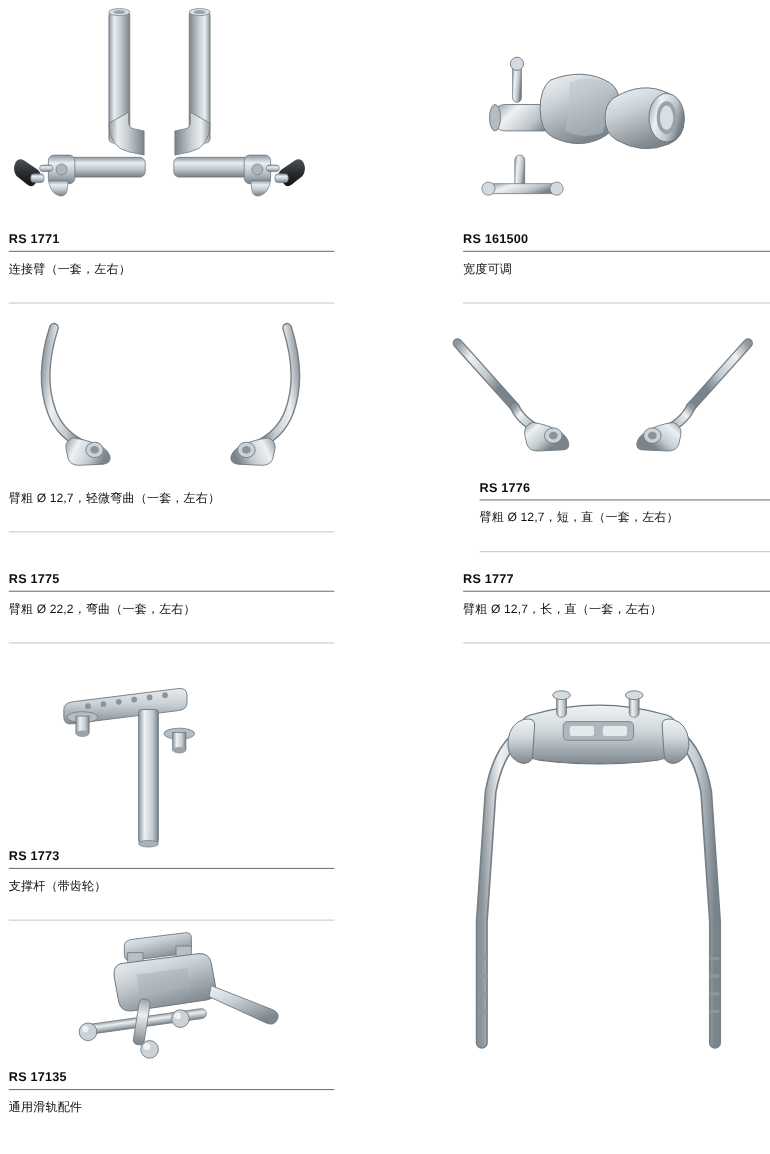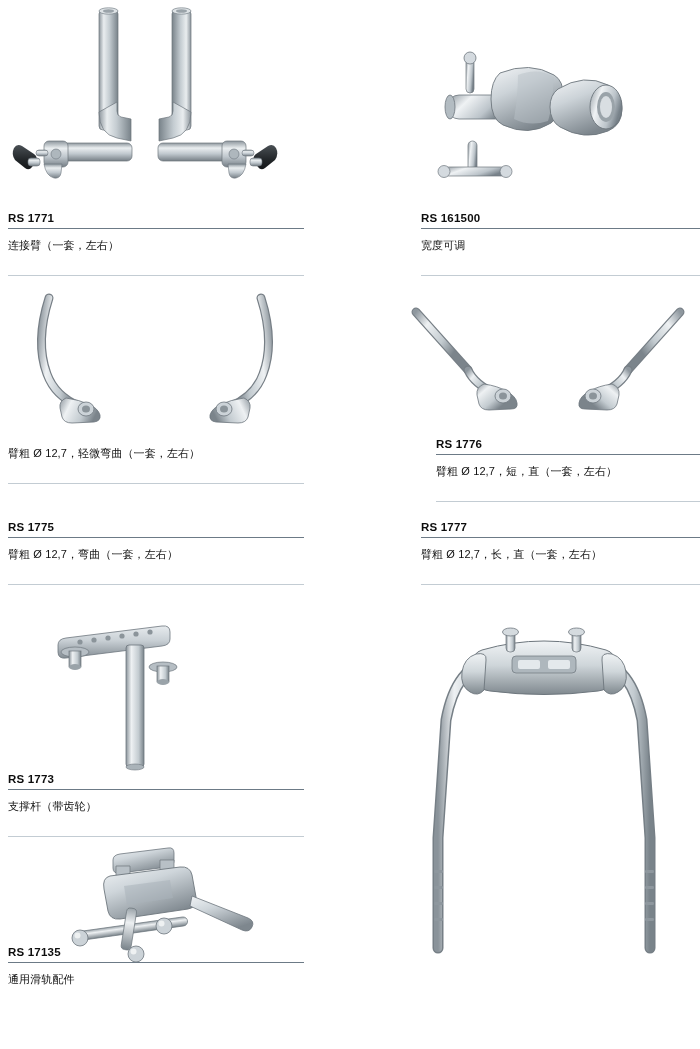--- a/index.html
+++ b/index.html
@@ -147,21 +147,21 @@
       </g>
     </svg>
   </div>
 
   <div class="entry col-left" style="top:437px;">
     <div class="desc">臂粗 Ø 12,7，轻微弯曲（一套，左右）</div>
   </div>
 
   <div class="entry col-left" style="top:520px;">
     <div class="code">RS 1775</div>
-    <div class="desc">臂粗 Ø 12,7，弯曲（一套，左右）</div>
+    <div class="desc">臂粗 Ø 22,2，弯曲（一套，左右）</div>
   </div>
 
   <div class="figure" style="left:30px; top:615px; width:250px; height:160px;">
     <svg width="250" height="160" viewBox="0 0 250 160">
       <defs>
         <linearGradient id="plateG" x1="0" y1="0" x2="0" y2="1">
           <stop offset="0%" stop-color="#e7ebee"></stop>
           <stop offset="45%" stop-color="#c9d0d5"></stop>
           <stop offset="100%" stop-color="#858e95"></stop>
         </linearGradient>
@@ -228,21 +228,21 @@
       <circle cx="47.5" cy="97.5" r="3" fill="#f3f6f7" opacity="0.85"></circle>
       <circle cx="134" cy="88" r="8" fill="#ccd3d8" stroke="#6d767d" stroke-width="0.8"></circle>
       <circle cx="131.5" cy="85.5" r="3" fill="#f3f6f7" opacity="0.85"></circle>
 
       <rect x="94" y="70" width="10" height="42" rx="4" transform="rotate(9 99 90)" fill="url(#barG)" stroke="#6d767d" stroke-width="0.7"></rect>
       <circle cx="106" cy="116" r="8" fill="#ccd3d8" stroke="#6d767d" stroke-width="0.8"></circle>
       <circle cx="103.5" cy="113.5" r="3" fill="#f3f6f7" opacity="0.85"></circle>
     </svg>
   </div>
 
-  <div class="entry col-left" style="top:945px;">
+  <div class="entry col-left" style="top:973px;">
     <div class="code">RS 17135</div>
     <div class="desc no-rule">通用滑轨配件</div>
   </div>
 
   <div class="figure" style="left:430px; top:45px; width:230px; height:145px;">
     <svg width="230" height="145" viewBox="0 0 230 145">
       <defs>
         <linearGradient id="jointG" x1="0" y1="0" x2="0.5" y2="1">
           <stop offset="0%" stop-color="#f2f4f6"></stop>
           <stop offset="40%" stop-color="#ccd3d8"></stop>

